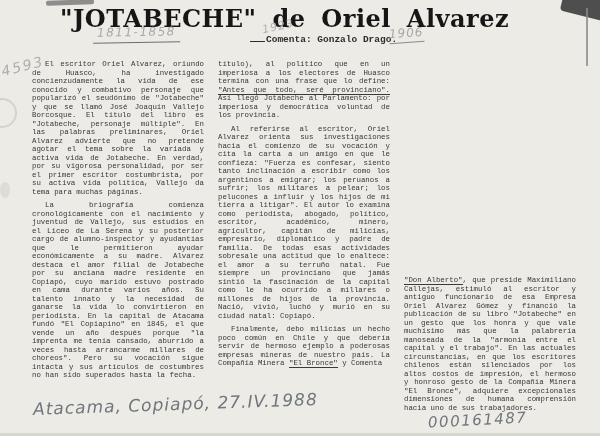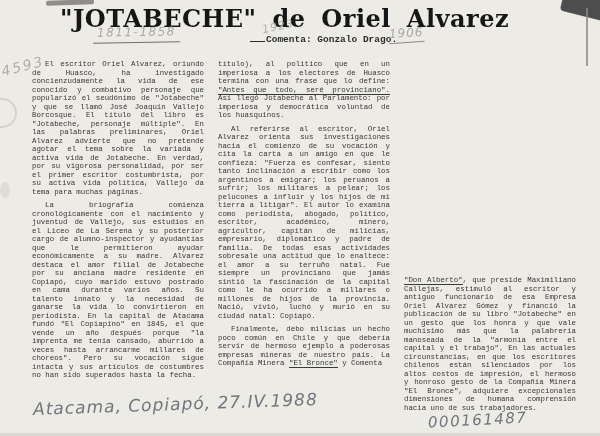--- a/index.html
+++ b/index.html
@@ -79,21 +79,21 @@
   <div class="byline"><span class="byline-dash"></span><span>Comenta: Gonzalo Drago.</span></div>
 
   <div class="hw hw-year-byline">1906</div>
 
   <div class="columns">
     <div class="col col-1">
       <p><span>El escritor Oriel Alvarez, oriundo de Huasco, ha investigado concienzudamente la vida de ese conocido y combativo personaje que popularizó el seudónimo de "Jotabeche" y que se llamó José Joaquín Vallejo Borcosque. El título del libro es "Jotabeche, personaje múltiple". En las palabras preliminares, Oriel Alvarez advierte que no pretende agotar el tema sobre la variada y activa vida de Jotabeche. En verdad, por su vigorosa personalidad, por ser el primer escritor costumbrista, por su activa vida política, Vallejo da tema para muchas páginas.</span></p>
       <p><span>La briografía comienza cronológicamente con el nacimiento y juventud de Vallejo, sus estudios en el Liceo de La Serena y su posterior cargo de alumno-inspector y ayudantías que le permitieron ayudar económicamente a su madre. Alvarez destaca el amor filial de Jotabeche por su anciana madre residente en Copiapó, cuyo marido estuvo postrado en cama durante varios años. Su talento innato y la necesidad de ganarse la vida lo convirtieron en periodista. En la capital de Atacama fundó "El Copiapino" en 1845, el que vende un año después porque "la imprenta me tenía cansado, aburrido a veces hasta arrancarme millares de choreos". Pero su vocación sigue intacta y sus artículos de costumbres no han sido superados hasta la fecha.</span></p>
     </div>
     <div class="col col-2">
-      <p class="cont"><span>título), al político que en un imperiosa a los electores de Huasco termina con una frase que lo define: </span><span class="u">"Antes que todo, seré provinciano".</span><span> Así llegó Jotabeche al Parlamento: por imperiosa y democrática voluntad de los huasquinos.</span></p>
+      <p class="cont"><span>título), al político que en un imperiosa a los electores de Huasco termina con una frase que lo define: </span><span class="u">"Antes que todo, seré provinciano".</span><span> Así llegó Jotabeche al Parlamento: por imperiosa y democrática voluntad de los provincia.</span></p>
       <p><span>Al referirse al escritor, Oriel Alvarez orienta sus investigaciones hacia el comienzo de su vocación y cita la carta a un amigo en que le confieza: "Fuerza es confesar, siento tanto inclinación a escribir como los argentinos a emigrar; los peruanos a sufrir; los militares a pelear; los pelucones a influir y los hijos de mi tierra a litigar". El autor lo examina como periodista, abogado, político, escritor, académico, minero, agricultor, capitán de milicias, empresario, diplomático y padre de familia. De todas esas actividades sobresale una actitud que lo enaltece: el amor a su terruño natal. Fue siempre un provinciano que jamás sintió la fascinación de la capital como le ha ocurrido a millares o millones de hijos de la provincia. Nació, vivió, luchó y murió en su ciudad natal: Copiapó.</span></p>
       <p><span>Finalmente, debo milicias un hecho poco común en Chile y que debería servir de hermoso ejemplo a poderosas empresas mineras de nuestro país. La Compañía Minera </span><span class="u">"El Bronce"</span><span> y Comenta</span></p>
     </div>
     <div class="col col-3">
       <p class="cont"><span class="u">"Don Alberto"</span><span>, que preside Maximiliano Callejas, estimuló al escritor y antiguo funcionario de esa Empresa Oriel Alvarez Gómez y financió la publicación de su libro "Jotabeche" en un gesto que los honra y que vale muchísimo más que la palabrería manoseada de la "armonía entre el capital y el trabajo". En las actuales circunstancias, en que los escritores chilenos están silenciados por los altos costos de impresión, el hermoso y honroso gesto de la Compañía Minera "El Bronce", adquiere excepcionales dimensiones de humana comprensión hacia uno de sus trabajadores.</span></p>
     </div>
   </div>
 
   <div class="hw hw-citation">Atacama, Copiapó, 27.IV.1988</div>
   <div class="hw hw-page">p. 2</div>

